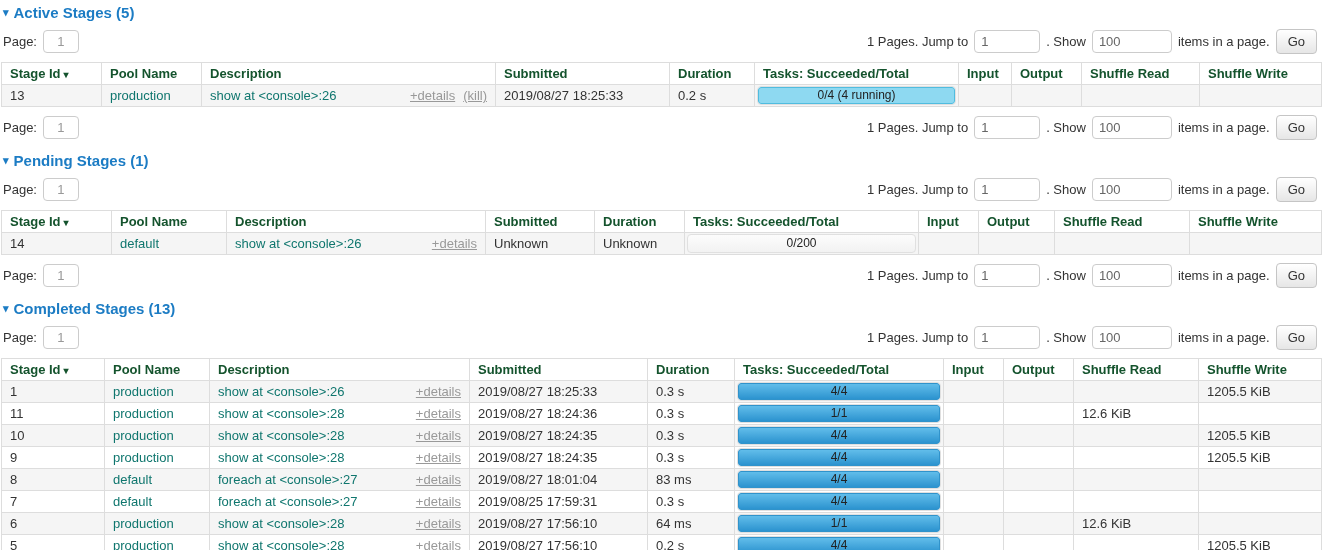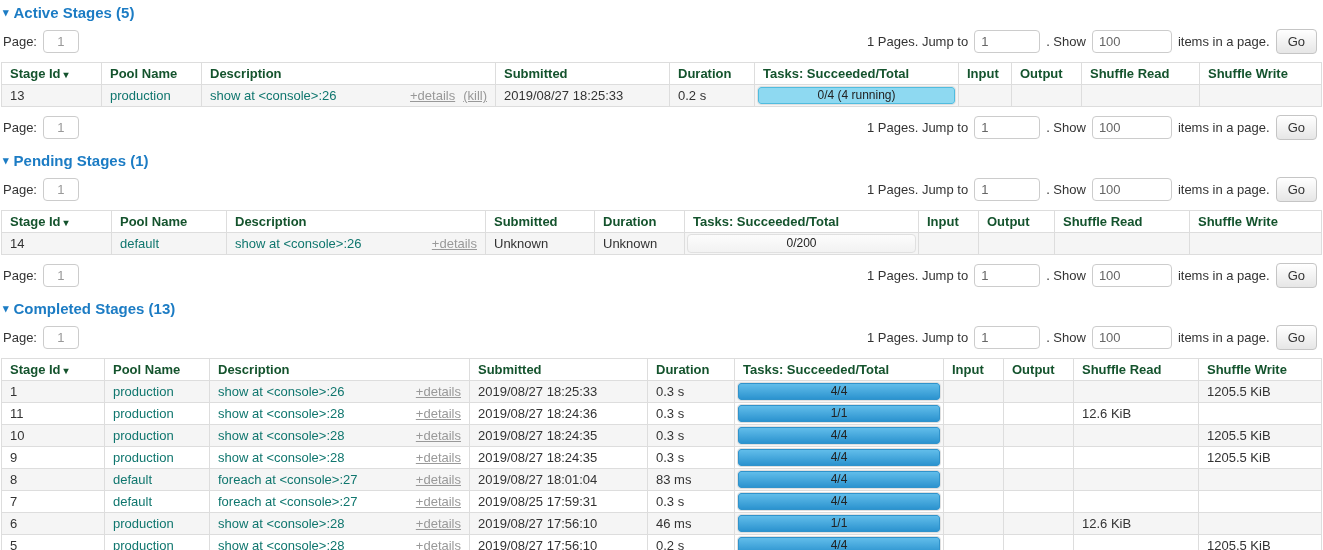--- a/index.html
+++ b/index.html
@@ -435,21 +435,21 @@
           <tr>
             <td>6</td>
             <td><a class="blue-link">production</a></td>
             <td>
               <div class="desc-cell">
                 <a class="blue-link desc-link">show at &lt;console&gt;:28</a>
                 <span class="muted">+details</span>
               </div>
             </td>
             <td>2019/08/27 17:56:10</td>
-            <td>46 ms</td>
+            <td>64 ms</td>
             <td class="tasks-cell">
               <div class="progress">
                 <div class="bar done" style="width: 100%;"></div>
                 <div class="bar-text">1/1</div>
               </div>
             </td>
             <td></td>
             <td></td>
             <td>12.6 KiB</td>
             <td></td>

